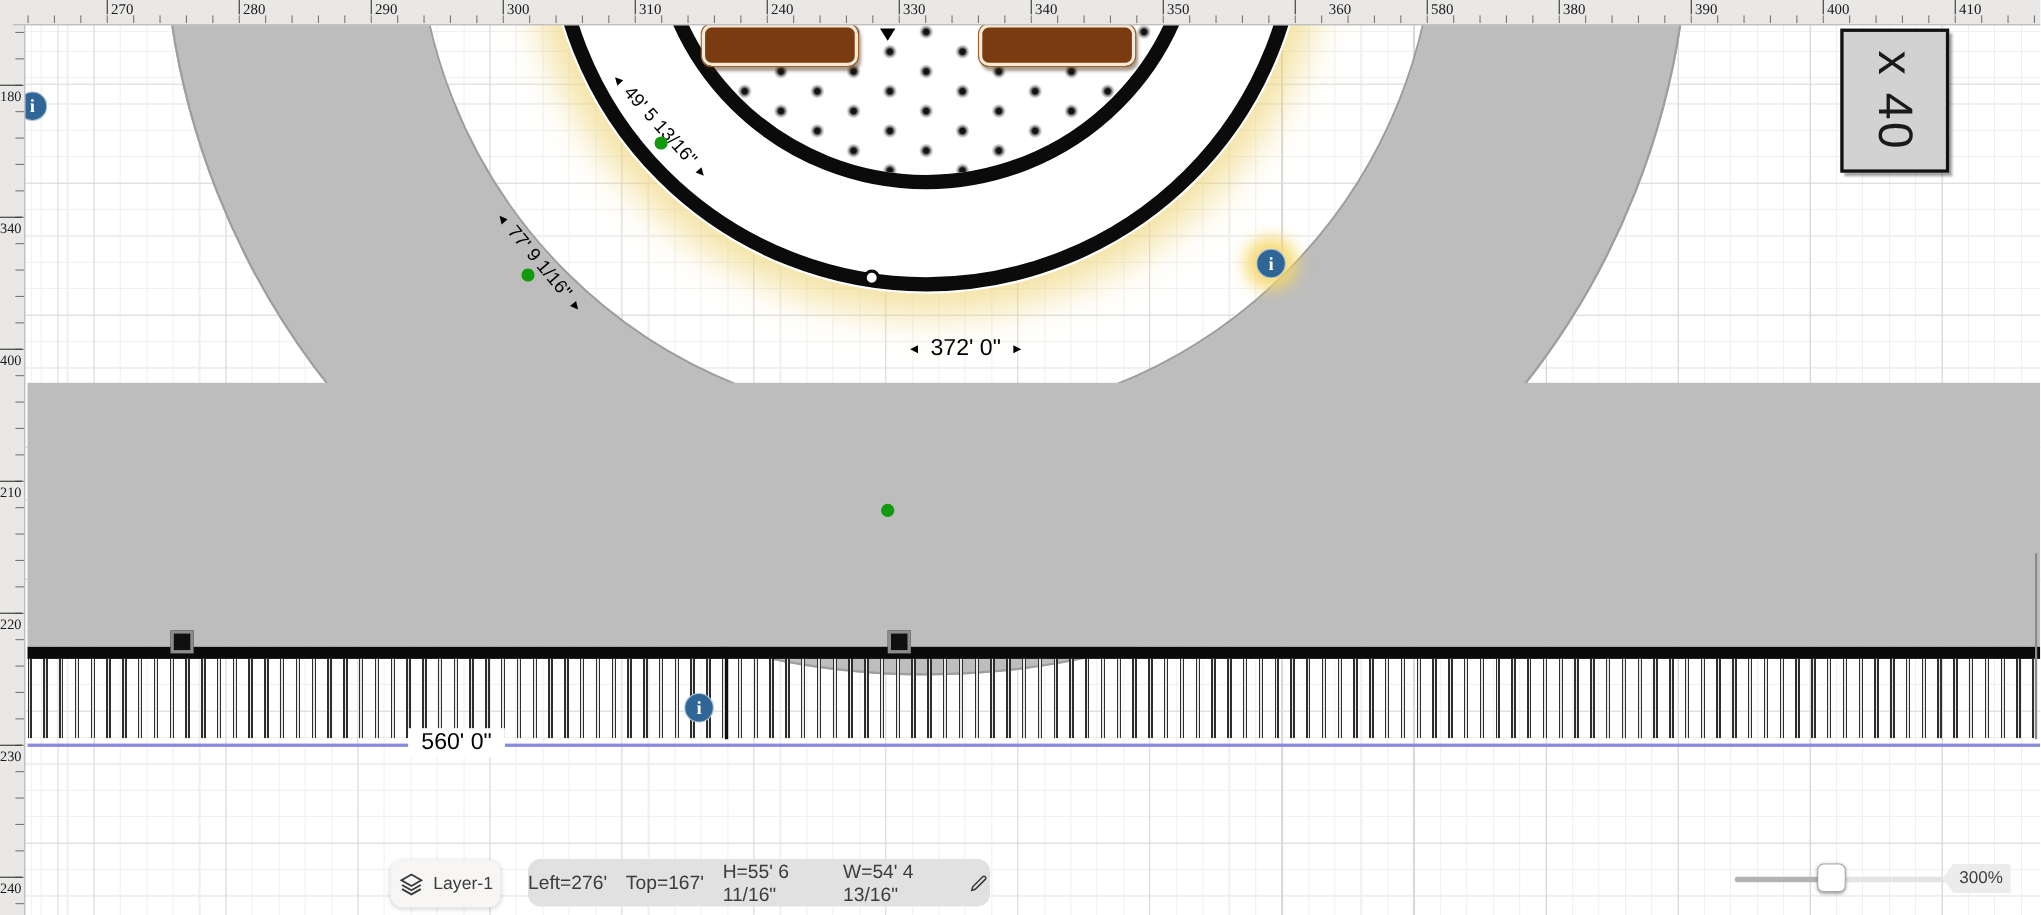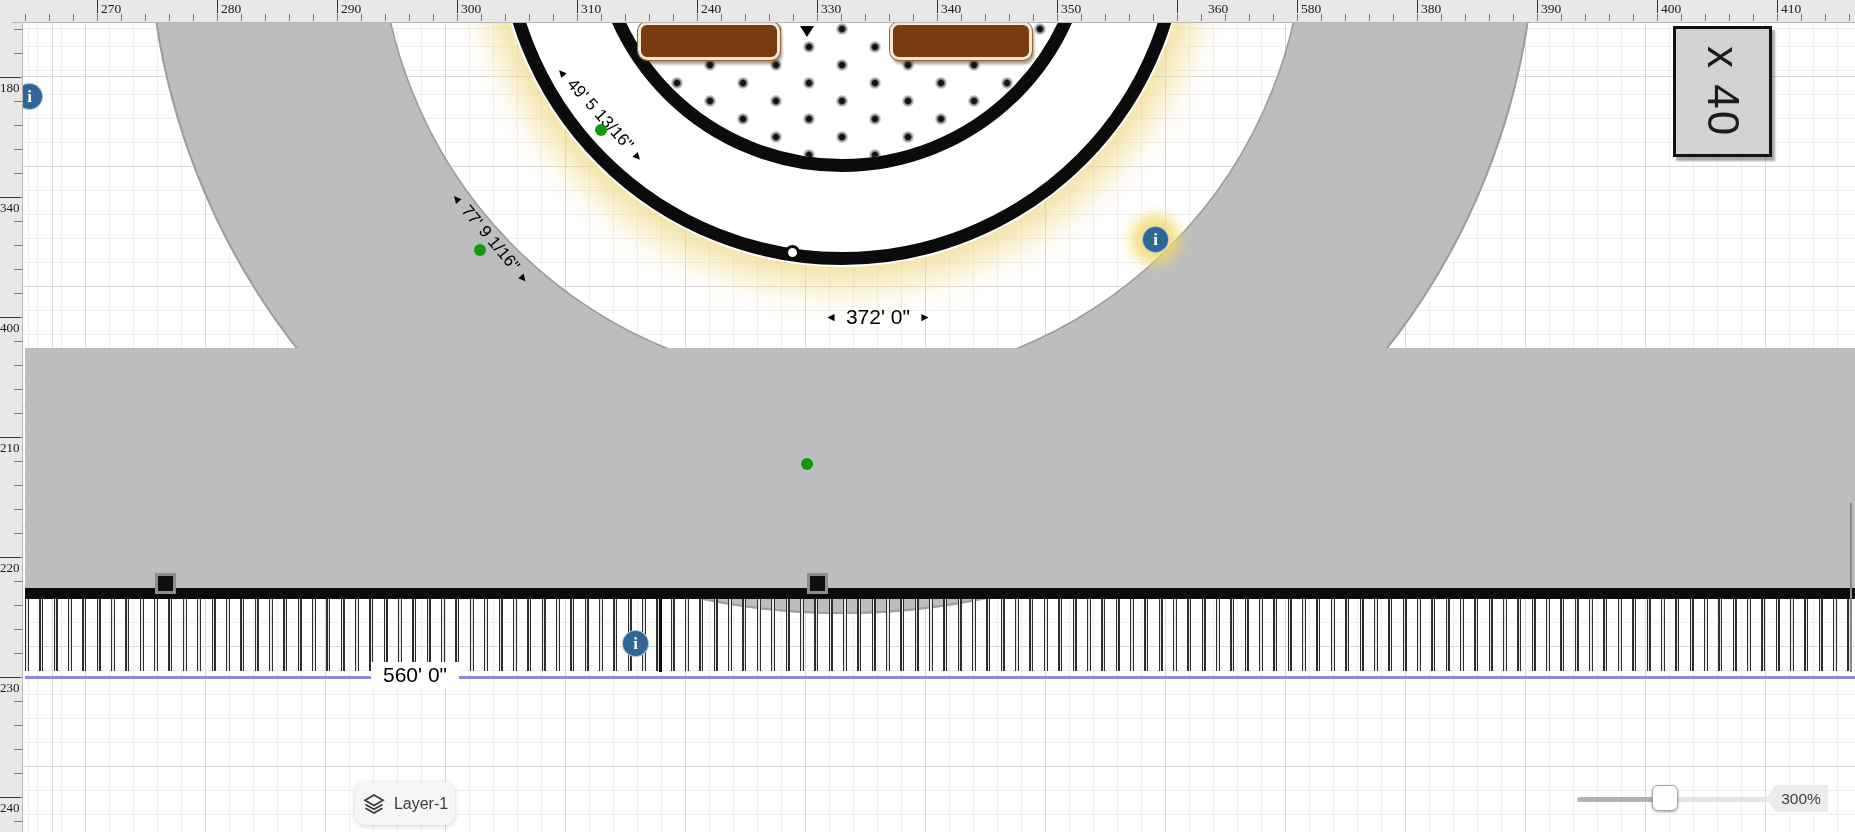--- a/index.html
+++ b/index.html
@@ -343,18 +343,29 @@
     <span>
       <svg class="icon-svg" width="24" height="24" viewBox="0 0 24 24">
         <path d="M12 3 L21 8.2 L12 13.4 L3 8.2 Z" fill="none" stroke="#3a3a3a" stroke-width="1.7"></path>
         <path d="M3.5 12.5 L12 17.3 L20.5 12.5" fill="none" stroke="#3a3a3a" stroke-width="1.7"></path>
         <path d="M3.5 16.3 L12 21.1 L20.5 16.3" fill="none" stroke="#3a3a3a" stroke-width="1.7"></path>
       </svg>
     </span>
     <span>Layer-1</span>
   </div>
 
+  <div class="pill dims-pill">
+    <span>Left=276'</span>
+    <span>Top=167'</span>
+    <span>H=55' 6 11/16"</span>
+    <span>W=54' 4 13/16"</span>
+    <span>
+      <svg class="icon-svg" width="20" height="20" viewBox="0 0 20 20">
+        <path d="M3.5 16.5 L4.3 13.2 L13.4 4.1 A1.6 1.6 0 0 1 15.7 4.1 A1.6 1.6 0 0 1 15.7 6.4 L6.6 15.5 L3.5 16.5 Z" fill="none" stroke="#3a3a3a" stroke-width="1.4"></path>
+      </svg>
+    </span>
+  </div>
 
   <div class="slider-track"></div>
   <div class="slider-thumb"></div>
   <div class="zoom-tag">300%</div>
 
 </div>
 
 </body></html>

